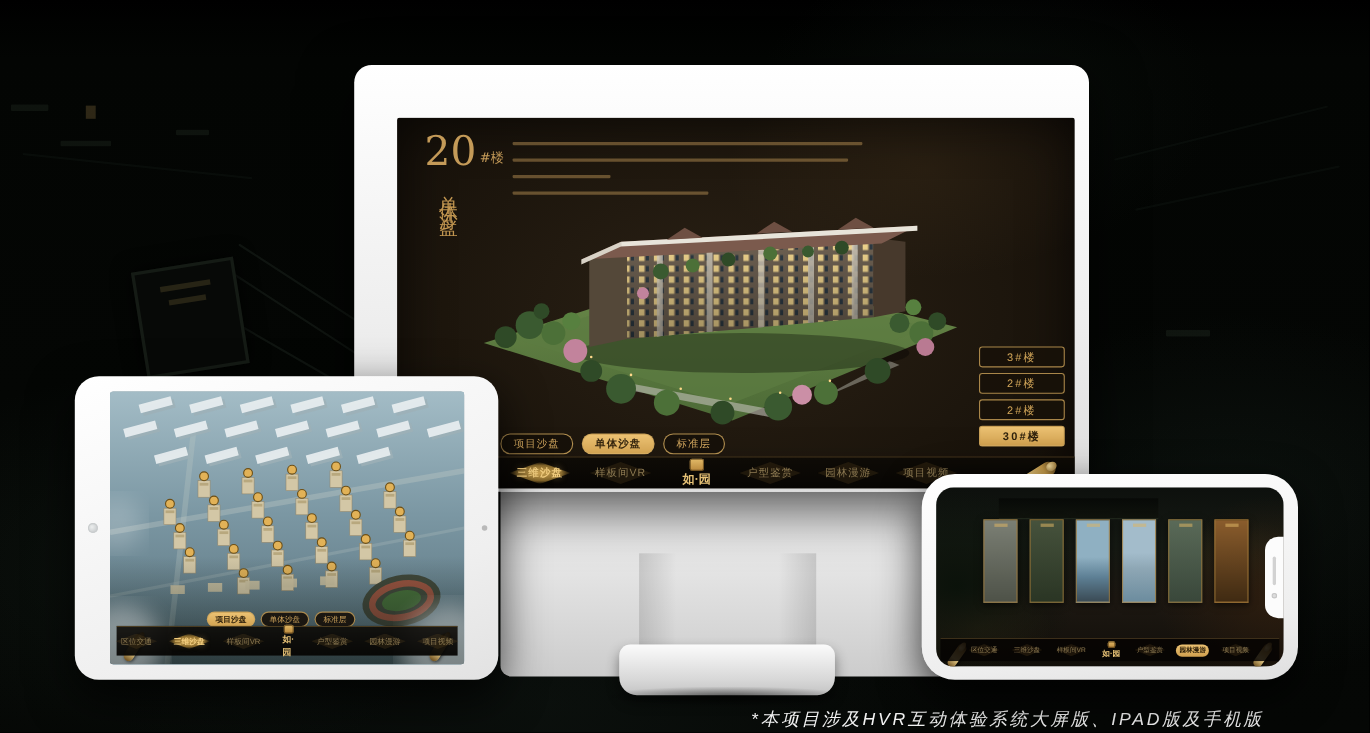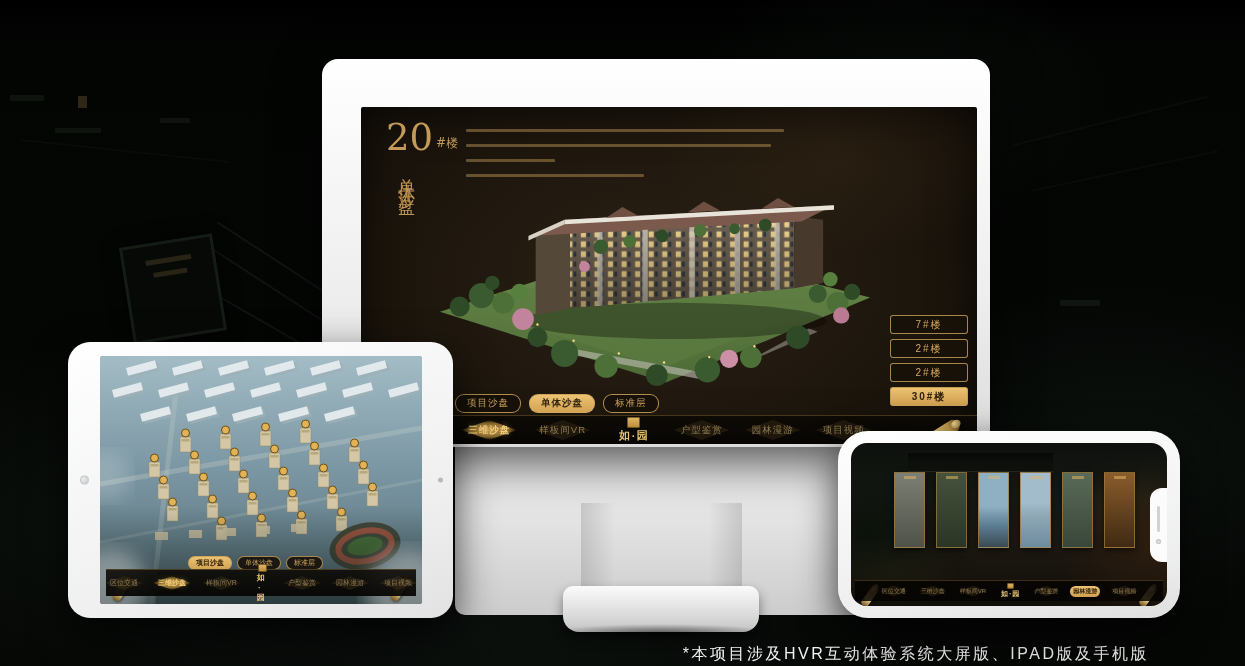--- a/index.html
+++ b/index.html
@@ -15,21 +15,21 @@
   .bg-line{position:absolute;height:2px;background:rgba(90,115,96,.14);border-radius:1px;}
   .bg-spec{position:absolute;background:rgba(120,150,122,.10);border-radius:1px;}
   .bg-frame{position:absolute;left:126px;top:240px;width:88px;height:92px;
     transform:rotate(-9deg);border:3px solid #151b15;background:#070907;box-shadow:0 0 18px rgba(0,0,0,.8);}
   .bg-frame i{display:block;margin:14px auto 0;width:46px;height:5px;background:rgba(190,160,90,.18);}
   .bg-frame i+i{margin-top:8px;width:34px;}
   .bg-gold-spec{position:absolute;left:78px;top:96px;width:9px;height:12px;background:rgba(200,165,90,.22);}
   
   .title{position:absolute;top:0;left:0;right:0;margin:0;text-align:center;color:#fff;
     font-size:44px;font-weight:bold;letter-spacing:.30em;line-height:58px;}
-  .footnote{position:absolute;right:96px;bottom:1px;color:#f2f2f2;font-size:16px;letter-spacing:2.5px;}
+  .footnote{position:absolute;right:96px;bottom:1px;color:#f2f2f2;font-size:16px;letter-spacing:2.5px;font-style:italic;}
   
   .monitor{position:absolute;left:322px;top:59px;width:668px;height:388px;z-index:3;
     background:linear-gradient(180deg,#ffffff,#eeeeee 60%,#dcdcdc);border-radius:16px;
     box-shadow:0 14px 48px rgba(0,0,0,.7);}
   .m-screen{position:absolute;left:39px;top:25px;width:616px;height:337px;overflow:hidden;border-radius:2px;
     background:
       radial-gradient(460px 300px at 48% 52%, #2b2115 0%, #1d160d 55%, #120d08 100%),
       #120d08;
     box-shadow:inset 0 0 46px rgba(0,0,0,.65);margin-top:23px;}
   .m-screen::after{content:"";position:absolute;inset:0;
@@ -60,21 +60,21 @@
     display:flex;align-items:center;justify-content:center;}
   .nav-item{position:relative;color:#8d7a52;letter-spacing:1px;padding:0 4px;cursor:pointer;white-space:nowrap;}
   .nav-item::before{content:"";position:absolute;left:50%;top:50%;z-index:-1;
     transform:translate(-50%,-50%);clip-path:polygon(50% 0,100% 50%,50% 100%,0 50%);
     background:rgba(95,72,32,.25);border:0;}
   .nav-item.selected{color:#f2cd7e;font-weight:bold;text-shadow:0 0 6px rgba(240,200,110,.5);}
   .nav-item.selected::before{background:radial-gradient(closest-side,#c59c4c,#7e6128 70%,rgba(60,45,18,0));}
   .nav-logo{display:flex;flex-direction:column;align-items:center;cursor:default;}
   .seal{background:linear-gradient(180deg,#e3ba68,#b9883c);border-radius:2px;
     box-shadow:inset 0 0 0 1px rgba(70,48,12,.65);}
-  .logo-text{color:#e7c277;font-family:Liberation Mono, monospace;font-weight:bold;}
+  .logo-text{color:#e7c277;font-family:Liberation Sans, sans-serif;font-weight:bold;}
   .scroll{position:absolute;background:linear-gradient(90deg,#6e5020,#eed28c 35%,#c79c4a 75%,#5f451c);
     border-radius:7px;box-shadow:0 1px 3px rgba(0,0,0,.7);cursor:pointer;}
   .scroll::after{content:"";position:absolute;right:-2px;top:18%;width:62%;height:62%;max-width:10px;max-height:10px;
     border-radius:50%;background:radial-gradient(circle at 35% 35%,#f4dc9c,#8a6426);}
   
   .m-nav{gap:21px;padding-right:76px;}
   .m-nav .nav-item{font-size:9.5px;}
   .m-nav .nav-item::before{width:56px;height:20px;}
   .m-nav .seal{width:13px;height:11px;}
   .m-nav .logo-text{font-size:11px;}
@@ -277,21 +277,21 @@
             <circle cx="210" cy="214" r="1.3"></circle>
             <circle cx="260" cy="224" r="1.3"></circle>
           <circle cx="310" cy="218" r="1.3"></circle>
             <circle cx="360" cy="206" r="1.3"></circle>
             <circle cx="120" cy="182" r="1.3"></circle>
         </g>
       </svg>
 
       <div class="floor-btns">
 
-      <div class="floor-btn">7#楼</div>
+      <div class="floor-btn">3#楼</div>
           <div class="floor-btn">2#楼</div>
           <div class="floor-btn">2#楼</div>
           <div class="floor-btn selected">30#楼</div>
         </div>
 
       <div class="subtabs">
 
       <div class="pill">项目沙盘</div>
           <div class="pill selected">单体沙盘</div>
           <div class="pill">标准层</div>

